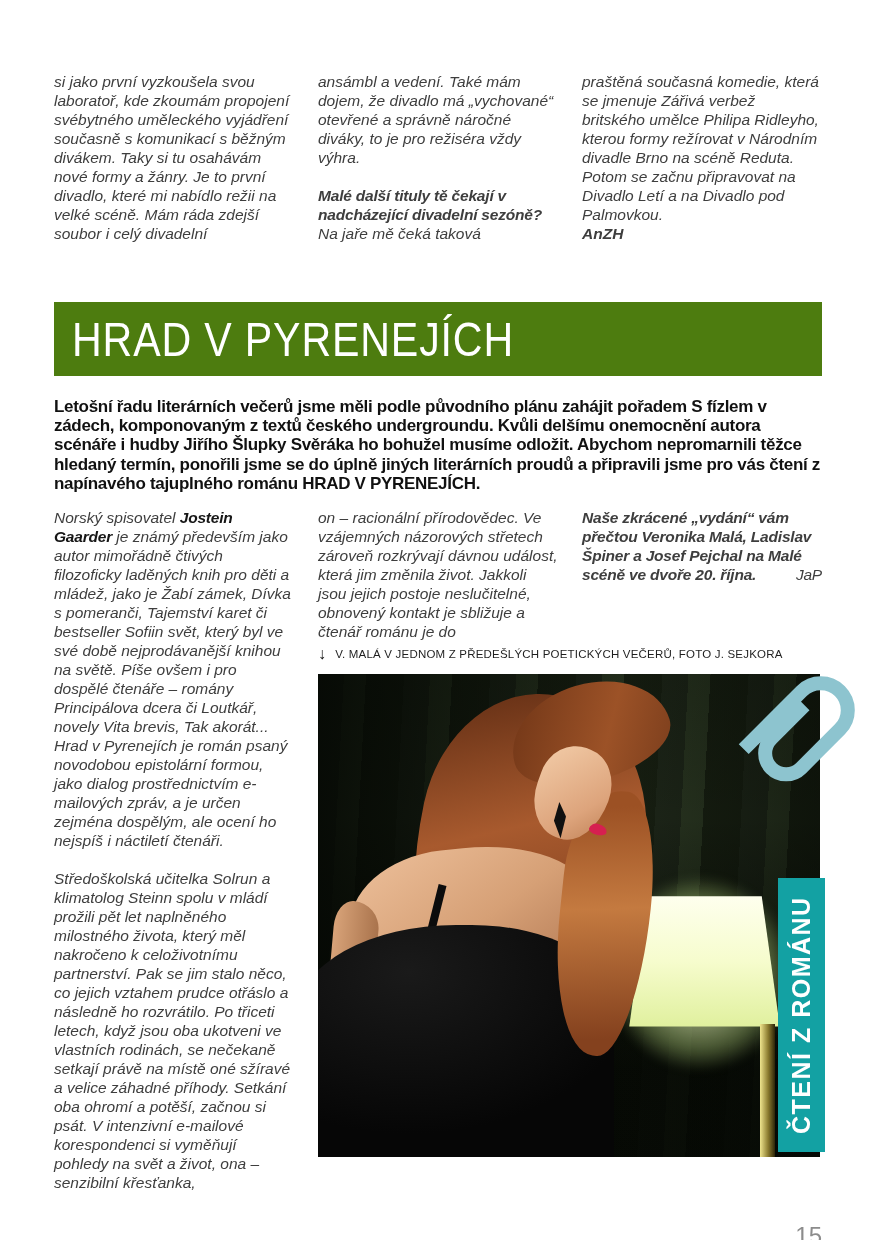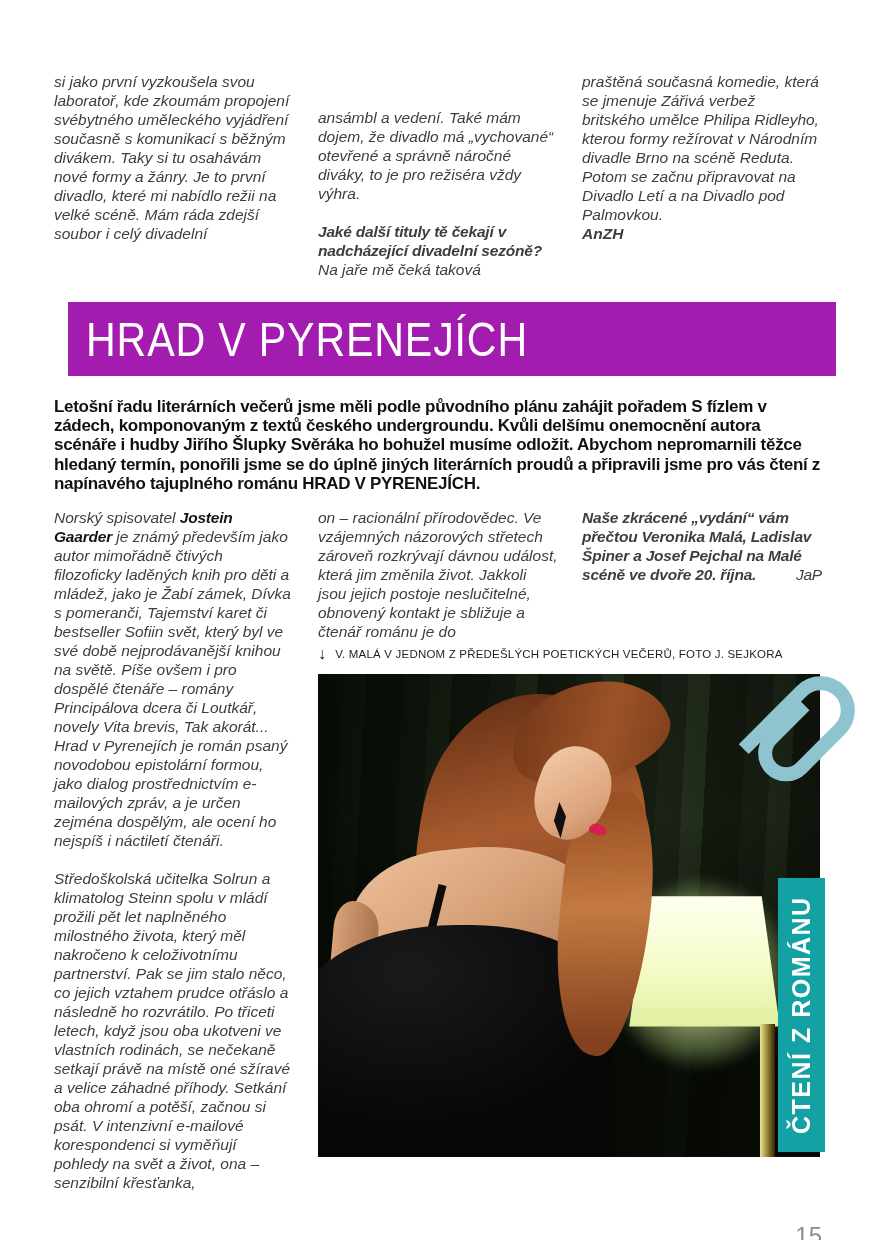--- a/index.html
+++ b/index.html
@@ -200,31 +200,31 @@
 </head>
 <body>
 
 <div class="page">
 
   <section class="cols top-cols">
     <div class="col">
       <p>si jako první vyzkoušela svou laboratoř, kde zkoumám propojení svébytného uměleckého vyjádření současně s komunikací s běžným divákem. Taky si tu osahávám nové formy a žánry. Je to první divadlo, které mi nabídlo režii na velké scéně. Mám ráda zdejší soubor i celý divadelní</p>
     </div>
     <div class="col">
-      <p style="margin-bottom:19px;margin-top:36px;">ansámbl a vedení. Také mám dojem, že divadlo má „vychované“ otevřené a správně náročné diváky, to je pro režiséra vždy výhra.</p>
-      <p class="bold-text" style="margin-bottom:0;">Jaké další tituly tě čekají v nadcházející divadelní sezóně?</p>
+      <p style="margin-bottom:19px;">ansámbl a vedení. Také mám dojem, že divadlo má „vychované“ otevřené a správně náročné diváky, to je pro režiséra vždy výhra.</p>
+      <p class="bold-text" style="margin-bottom:0;">Malé další tituly tě čekají v nadcházející divadelní sezóně?</p>
       <p>Na jaře mě čeká taková</p>
     </div>
     <div class="col">
       <p style="margin-bottom:0;">praštěná současná komedie, která se jmenuje Zářivá verbež britského umělce Philipa Ridleyho, kterou formy režírovat v Národním divadle Brno na scéně Reduta. Potom se začnu připravovat na Divadlo Letí a na Divadlo pod Palmovkou.</p>
       <p class="sig-right">AnZH</p>
     </div>
   </section>
 
-  <header class="title-banner" style="background:#a21caf;margin-left:14px;">
+  <header class="title-banner" style="background:#4d7c0f;">
     <h1>HRAD V PYRENEJÍCH</h1>
   </header>
 
   <p class="intro">Letošní řadu literárních večerů jsme měli podle původního plánu zahájit pořadem S fízlem v zádech, komponovaným z textů českého undergroundu. Kvůli delšímu onemocnění autora scénáře i hudby Jiřího Šlupky Svěráka ho bohužel musíme odložit. Abychom nepromarnili těžce hledaný termín, ponořili jsme se do úplně jiných literárních proudů a připravili jsme pro vás čtení z napínavého tajuplného románu HRAD V PYRENEJÍCH.</p>
 
   <section class="cols body-cols">
     <div class="col">
       <p style="margin-bottom:19px;">
         <span>Norský spisovatel </span><strong class="bold-text">Jostein Gaarder</strong><span> je známý především jako autor mimořádně čtivých filozoficky laděných knih pro děti a mládež, jako je Žabí zámek, Dívka s pomeranči, Tajemství karet či bestseller Sofiin svět, který byl ve své době nejprodávanější knihou na světě. Píše ovšem i pro dospělé čtenáře – romány Principálova dcera či Loutkář, novely Vita brevis, Tak akorát... Hrad v Pyrenejích je román psaný novodobou epistolární formou, jako dialog prostřednictvím e-mailových zpráv, a je určen zejména dospělým, ale ocení ho nejspíš i náctiletí čtenáři.</span>
       </p>

